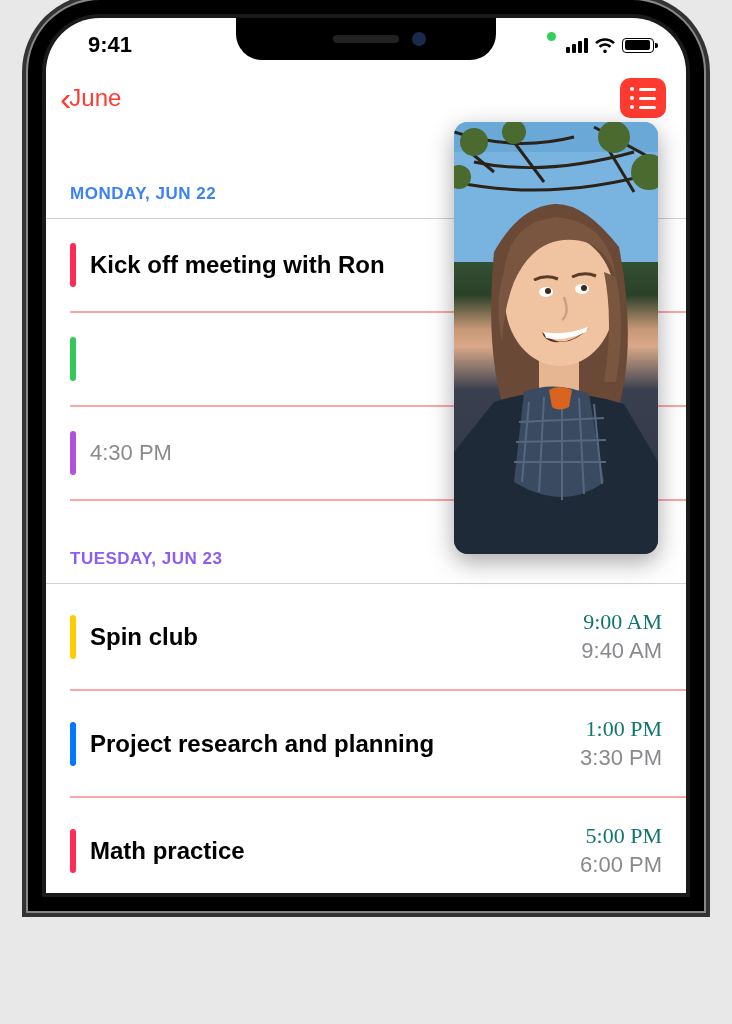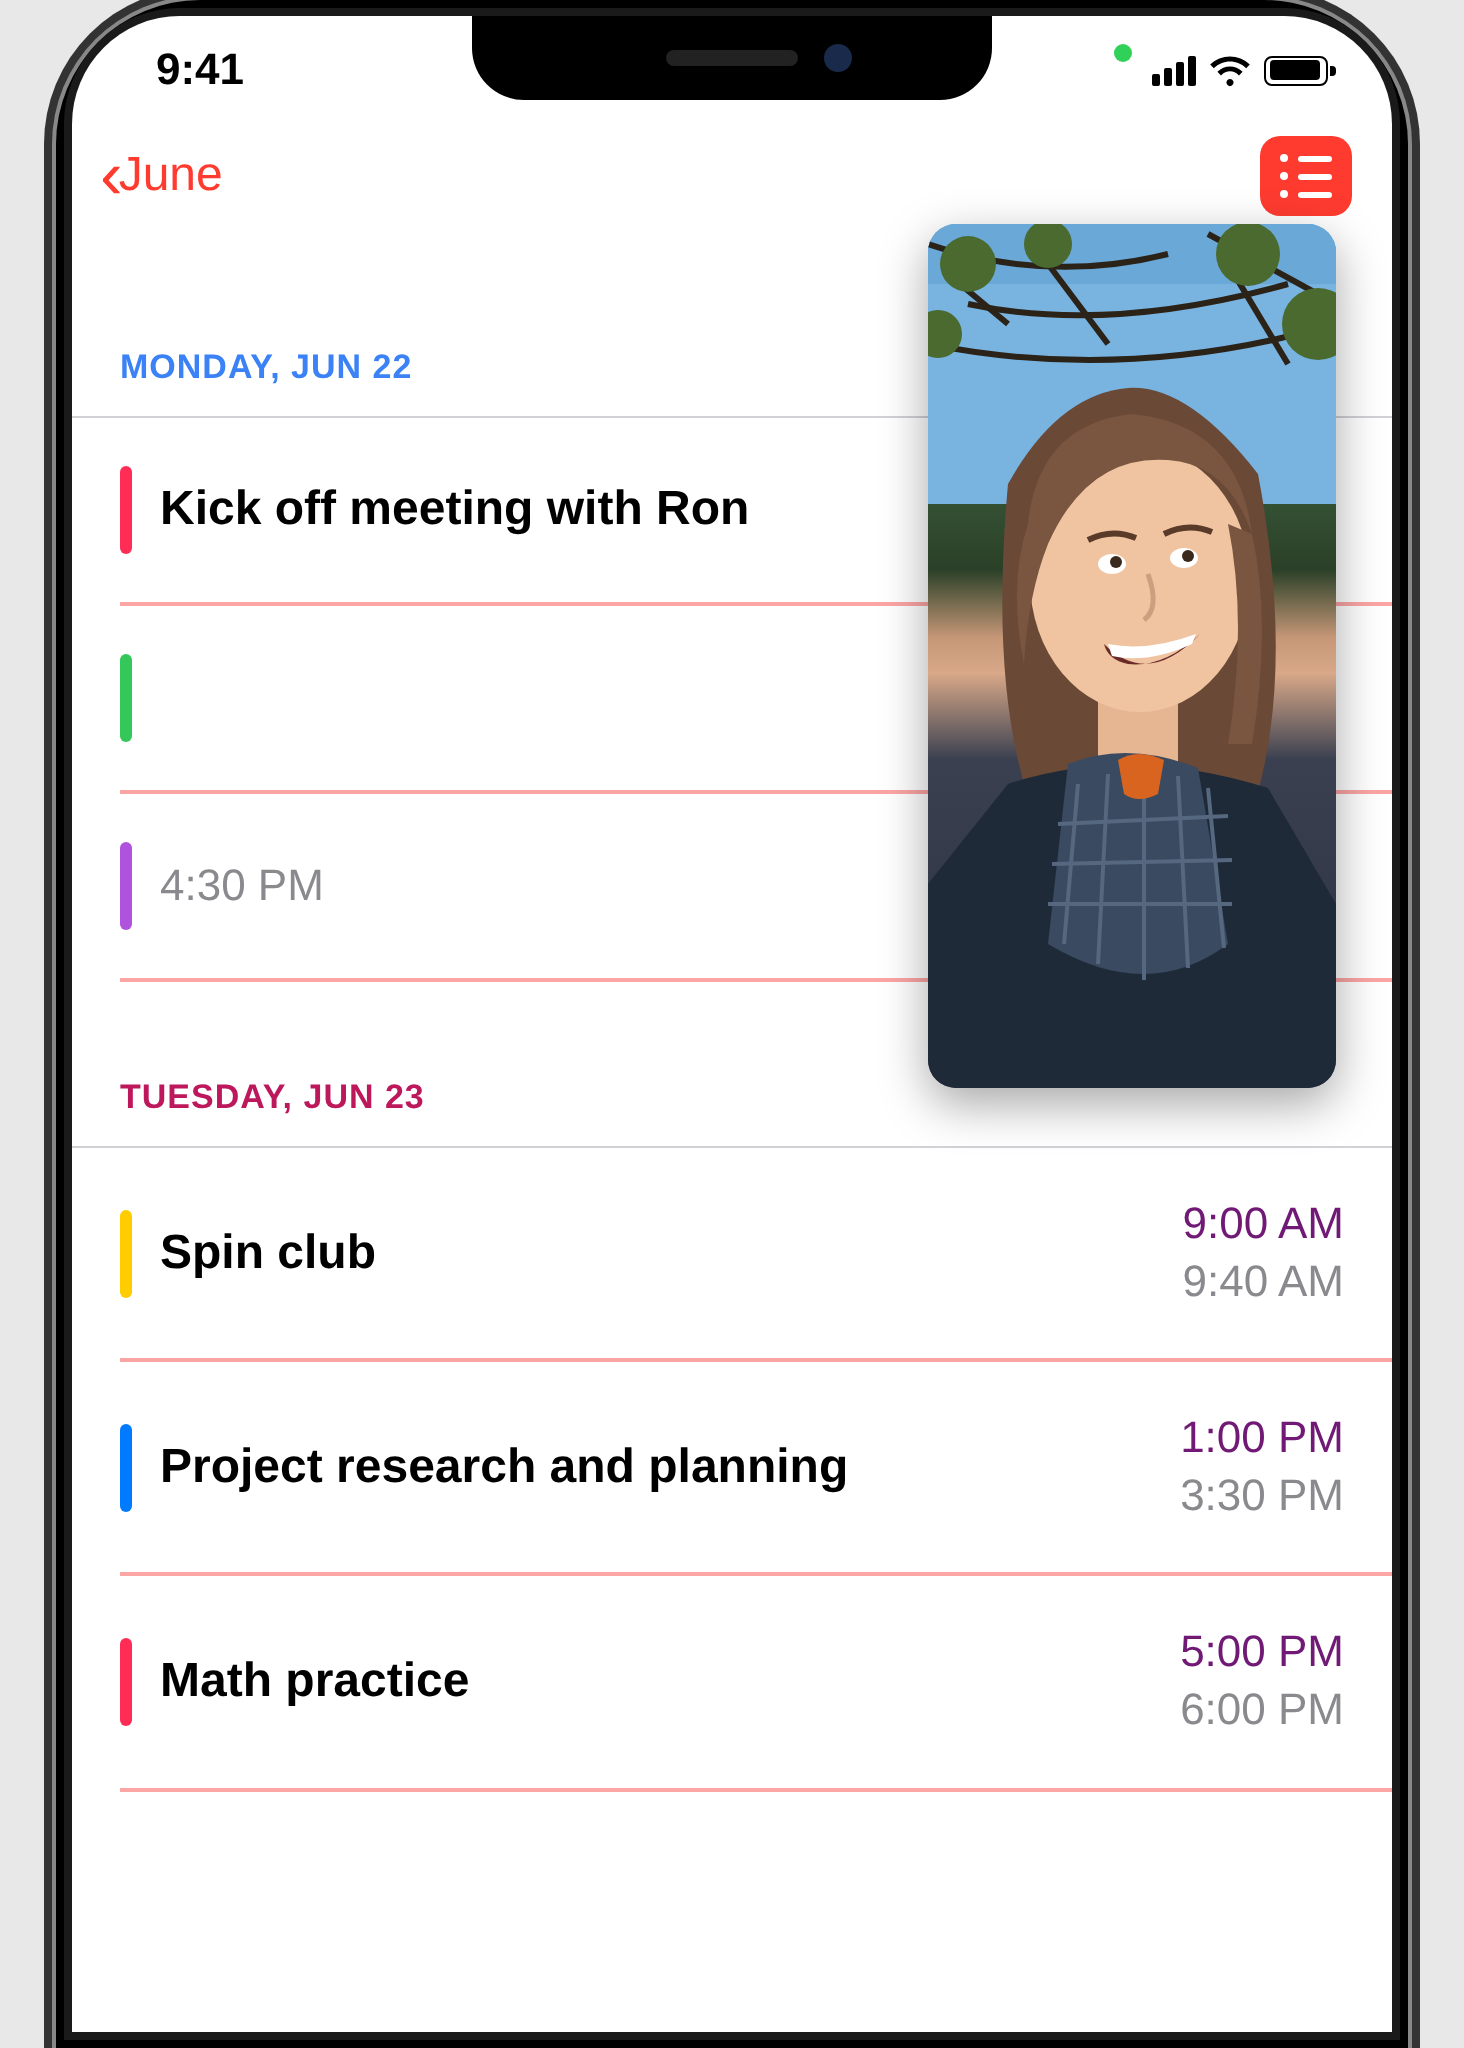--- a/index.html
+++ b/index.html
@@ -9,24 +9,24 @@
     width: 732px;
     height: 1024px;
     overflow: hidden;
     position: relative;
   }
   .phone-frame {
     position: absolute;
     left: 28px;
     top: 0;
     width: 676px;
-    height: 1024px;
+    height: 911px;
     background: #000;
     border-radius: 72px 72px 0 0;
-    padding: 4px;
+    padding: 14px;
     box-shadow: 0 0 0 2px #888, 0 0 0 6px #333;
   }
   .phone-inner {
     width: 100%;
     height: 100%;
     background: #1a1a1a;
     border-radius: 58px 58px 0 0;
     padding: 4px;
   }
   .screen {
@@ -174,21 +174,21 @@
     flex:1; height: 3px; background:#fff; border-radius:2px;
   }
   .section-header {
     padding: 56px 24px 14px 24px;
     font-size: 17px;
     font-weight: 700;
     letter-spacing: 0.5px;
     border-bottom: 1px solid #d1d1d6;
   }
   .section-header.today { color: #3b82f6; }
-  .section-header.future { color: #be185d; padding-top: 48px;}
+  .section-header.future { color: #8b5cf6; padding-top: 48px;}
   .event-list { }
   .event-item {
     display: flex;
     align-items: center;
     padding: 24px 24px 24px 24px;
     border-bottom: 2px solid #fca5a5;
     margin-left: 24px;
     padding-left: 0;
     padding-right: 24px;
   }
@@ -204,21 +204,21 @@
     font-size: 24px;
     font-weight: 600;
     flex: 1;
     line-height: 1.25;
   }
   .event-times {
     text-align: right;
     font-size: 22px;
     line-height: 1.3;
   }
-  .event-time-start { color: #701a75; }
+  .event-time-start { color: #0f766e; font-family: Liberation Serif, serif; }
   .event-time-end { color: #8a8a8e; }
   .pip {
     position: absolute;
     top: 104px;
     right: 28px;
     width: 204px;
     height: 432px;
     border-radius: 14px;
     overflow: hidden;
     box-shadow: 0 8px 24px rgba(0,0,0,0.35);

